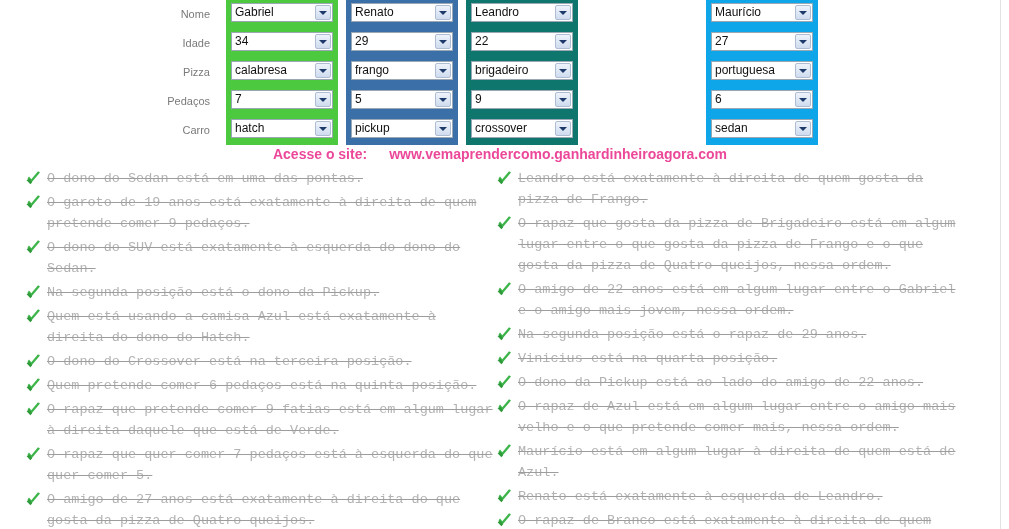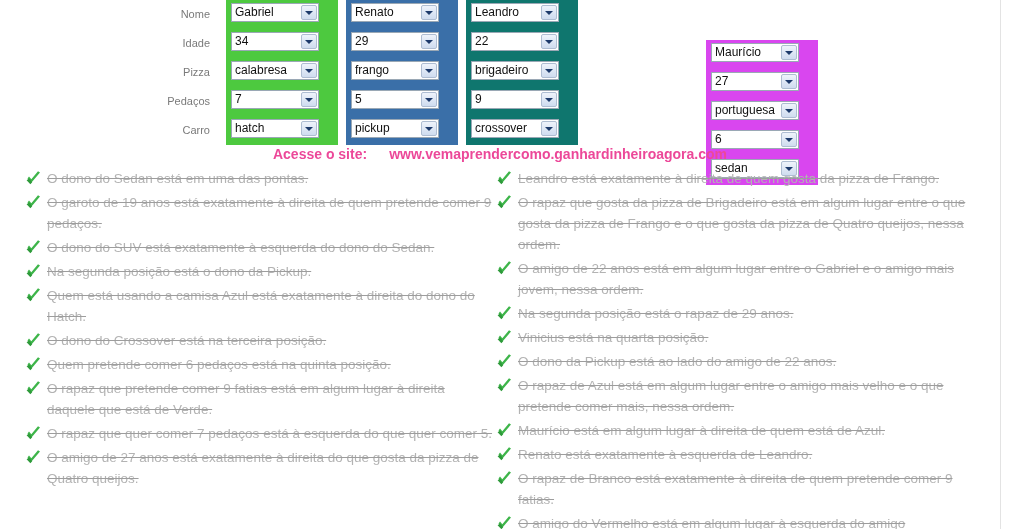--- a/index.html
+++ b/index.html
@@ -63,27 +63,27 @@
     top: 0;
     width: 112px;
     height: 145px;
     box-sizing: border-box;
     padding: 3px 5px 3px 5px;
   }
   .person-col.c0 { left: 226px; background: #4dc93f; }
   .person-col.c1 { left: 346px; background: #3a6fa8; }
   .person-col.c2 { left: 466px; background: #0f766e; }
   .person-col.c3 { left: 586px; background: #ffffff; border: 1px solid #b9c4ce; }
-  .person-col.c4 { left: 706px; background: #d946ef; margin-top: 40px; }
+  .person-col.c4 { left: 706px; background: #0ea5e9; }
 
   .sel {
     position: relative;
     display: block;
     box-sizing: border-box;
-    width: 88px;
+    width: 102px;
     height: 19px;
     margin-bottom: 10px;
     background: #ffffff;
     border: 1px solid #9aa8b5;
     font-size: 12px;
     color: #111111;
     line-height: 17px;
     padding: 0 20px 0 3px;
     white-space: nowrap;
     overflow: hidden;
@@ -146,21 +146,21 @@
 
   .clue {
     position: relative;
     padding-left: 21px;
     margin-bottom: 3px;
     font-size: 13.5px;
     line-height: 21px;
     color: #b3b3b3;
     text-decoration: line-through;
     text-decoration-color: #9d9d9d;
-    font-family: Liberation Sans, sans-serif;
+    font-family: Liberation Mono, monospace;
   }
   .check {
     position: absolute;
     left: 0;
     top: 3px;
     width: 16px;
     height: 15px;
     text-decoration: none;
     display: inline-block;
   }

